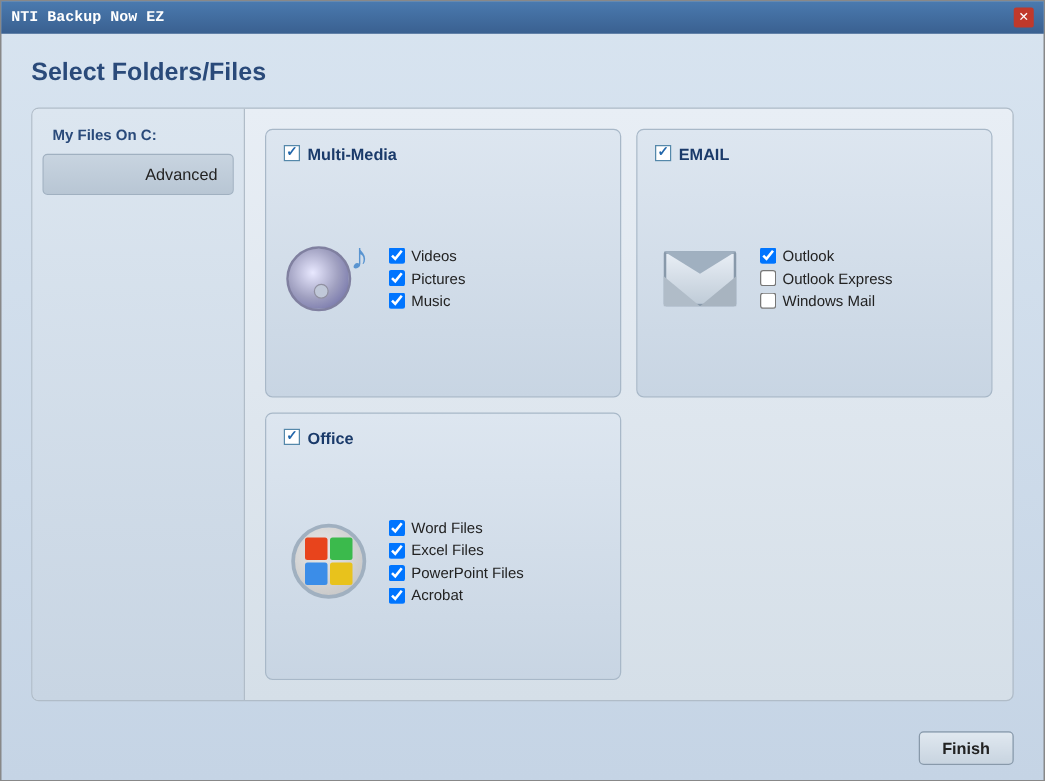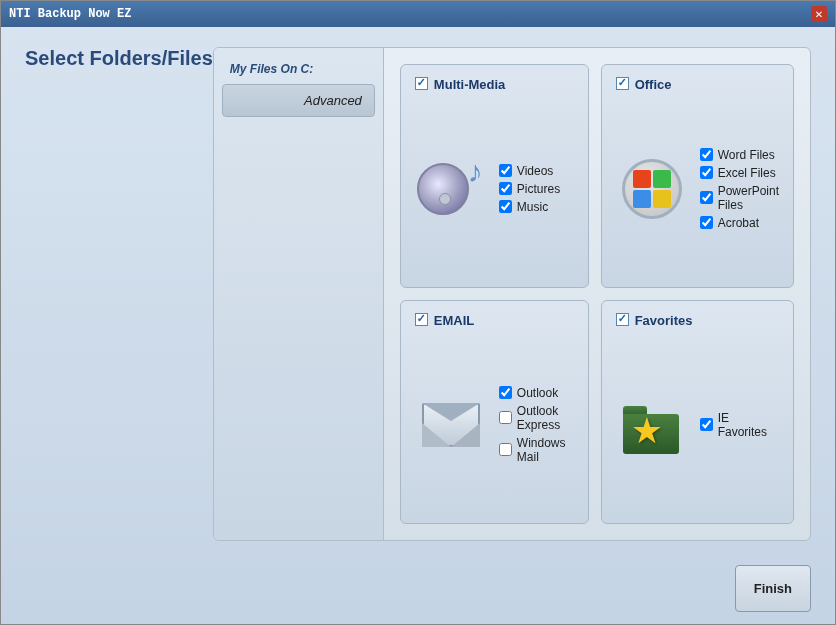--- a/index.html
+++ b/index.html
@@ -52,21 +52,21 @@
       font-size: 10px;
       display: flex;
       align-items: center;
       justify-content: center;
       border-radius: 2px;
     }
 
     .content-area {
       flex: 1;
       display: flex;
-      flex-direction: row;
+      flex-direction: column;
       padding: 20px 24px 16px 24px;
     }
 
     .page-title {
       font-size: 20px;
       font-weight: bold;
       color: #2a4a7a;
       margin-bottom: 16px;
     }
 
@@ -79,21 +79,20 @@
       gap: 0;
       overflow: hidden;
     }
 
     .sidebar {
       width: 170px;
       background: linear-gradient(180deg, #dce6f0 0%, #c8d5e3 100%);
       border-right: 1px solid #b0bcc8;
       padding: 8px;
       flex-shrink: 0;
-      font-style: italic;
     }
 
     .sidebar-label {
       font-weight: bold;
       font-size: 12px;
       color: #2a4a7a;
       padding: 6px 8px 8px 8px;
     }
 
     .sidebar-item {
@@ -172,21 +171,21 @@
 
     .footer {
       display: flex;
       justify-content: flex-end;
       padding: 8px 24px 12px 24px;
       gap: 8px;
       align-items: center;
     }
 
     .footer-btn {
-      padding: 15px 18px;
+      padding: 5px 18px;
       border-radius: 4px;
       border: 1px solid #8899aa;
       cursor: pointer;
       font-size: 13px;
       font-weight: bold;
       background: linear-gradient(180deg, #e0e8f0 0%, #c8d4e0 100%);
       color: #222;
     }
 
     
@@ -403,20 +402,51 @@
                 <input type="checkbox" checked="" style="">
                 <span>Videos</span>
               </label>
               <label class="checkbox-item">
                 <input type="checkbox" checked="" style="">
                 <span>Pictures</span>
               </label>
               <label class="checkbox-item">
                 <input type="checkbox" checked="" style="">
                 <span>Music</span>
+              </label>
+            </div>
+          </div>
+        </div>
+
+        <div class="category-card">
+          <div class="category-header">
+            <span class="check-icon checked"></span>
+            <span>EMAIL</span>
+          </div>
+          <div class="category-body">
+            <div class="category-icon">
+              <div class="email-icon">
+                <div class="envelope-body"></div>
+                <div class="envelope-flap"></div>
+                <div class="envelope-fold-left"></div>
+                <div class="envelope-fold-right"></div>
+              </div>
+            </div>
+            <div class="checkbox-list">
+              <label class="checkbox-item">
+                <input type="checkbox" checked="" style="">
+                <span>Outlook</span>
+              </label>
+              <label class="checkbox-item">
+                <input type="checkbox" style="">
+                <span>Outlook Express</span>
+              </label>
+              <label class="checkbox-item">
+                <input type="checkbox" style="">
+                <span>Windows Mail</span>
               </label>
             </div>
           </div>
         </div>
 
         <div class="category-card">
           <div class="category-header">
             <span class="check-icon checked"></span>
             <span>Office</span>
           </div>
@@ -445,72 +475,20 @@
                 <span>PowerPoint Files</span>
               </label>
               <label class="checkbox-item">
                 <input type="checkbox" checked="" style="">
                 <span>Acrobat</span>
               </label>
             </div>
           </div>
         </div>
 
-        <div class="category-card">
-          <div class="category-header">
-            <span class="check-icon checked"></span>
-            <span>EMAIL</span>
-          </div>
-          <div class="category-body">
-            <div class="category-icon">
-              <div class="email-icon">
-                <div class="envelope-body"></div>
-                <div class="envelope-flap"></div>
-                <div class="envelope-fold-left"></div>
-                <div class="envelope-fold-right"></div>
-              </div>
-            </div>
-            <div class="checkbox-list">
-              <label class="checkbox-item">
-                <input type="checkbox" checked="" style="">
-                <span>Outlook</span>
-              </label>
-              <label class="checkbox-item">
-                <input type="checkbox" style="">
-                <span>Outlook Express</span>
-              </label>
-              <label class="checkbox-item">
-                <input type="checkbox" style="">
-                <span>Windows Mail</span>
-              </label>
-            </div>
-          </div>
-        </div>
-
-        <div class="category-card">
-          <div class="category-header">
-            <span class="check-icon checked"></span>
-            <span>Favorites</span>
-          </div>
-          <div class="category-body">
-            <div class="category-icon">
-              <div class="star-folder">
-                <div class="folder-tab"></div>
-                <div class="folder-shape"></div>
-                <span class="star-overlay">★</span>
-              </div>
-            </div>
-            <div class="checkbox-list">
-              <label class="checkbox-item">
-                <input type="checkbox" checked="" style="">
-                <span>IE Favorites</span>
-              </label>
-            </div>
-          </div>
-        </div>
 
       </div>
     </div>
   </div>
 
   <div class="footer">
     <button class="footer-btn">Finish</button>
   </div>
 </div>
 

